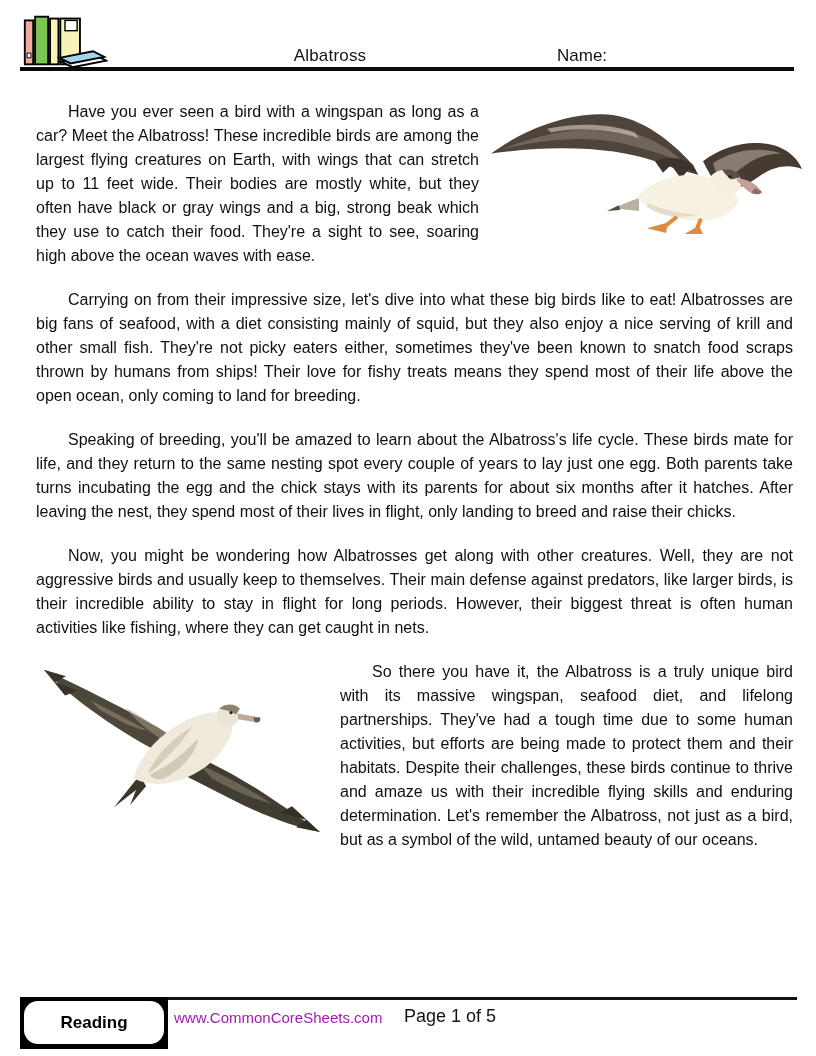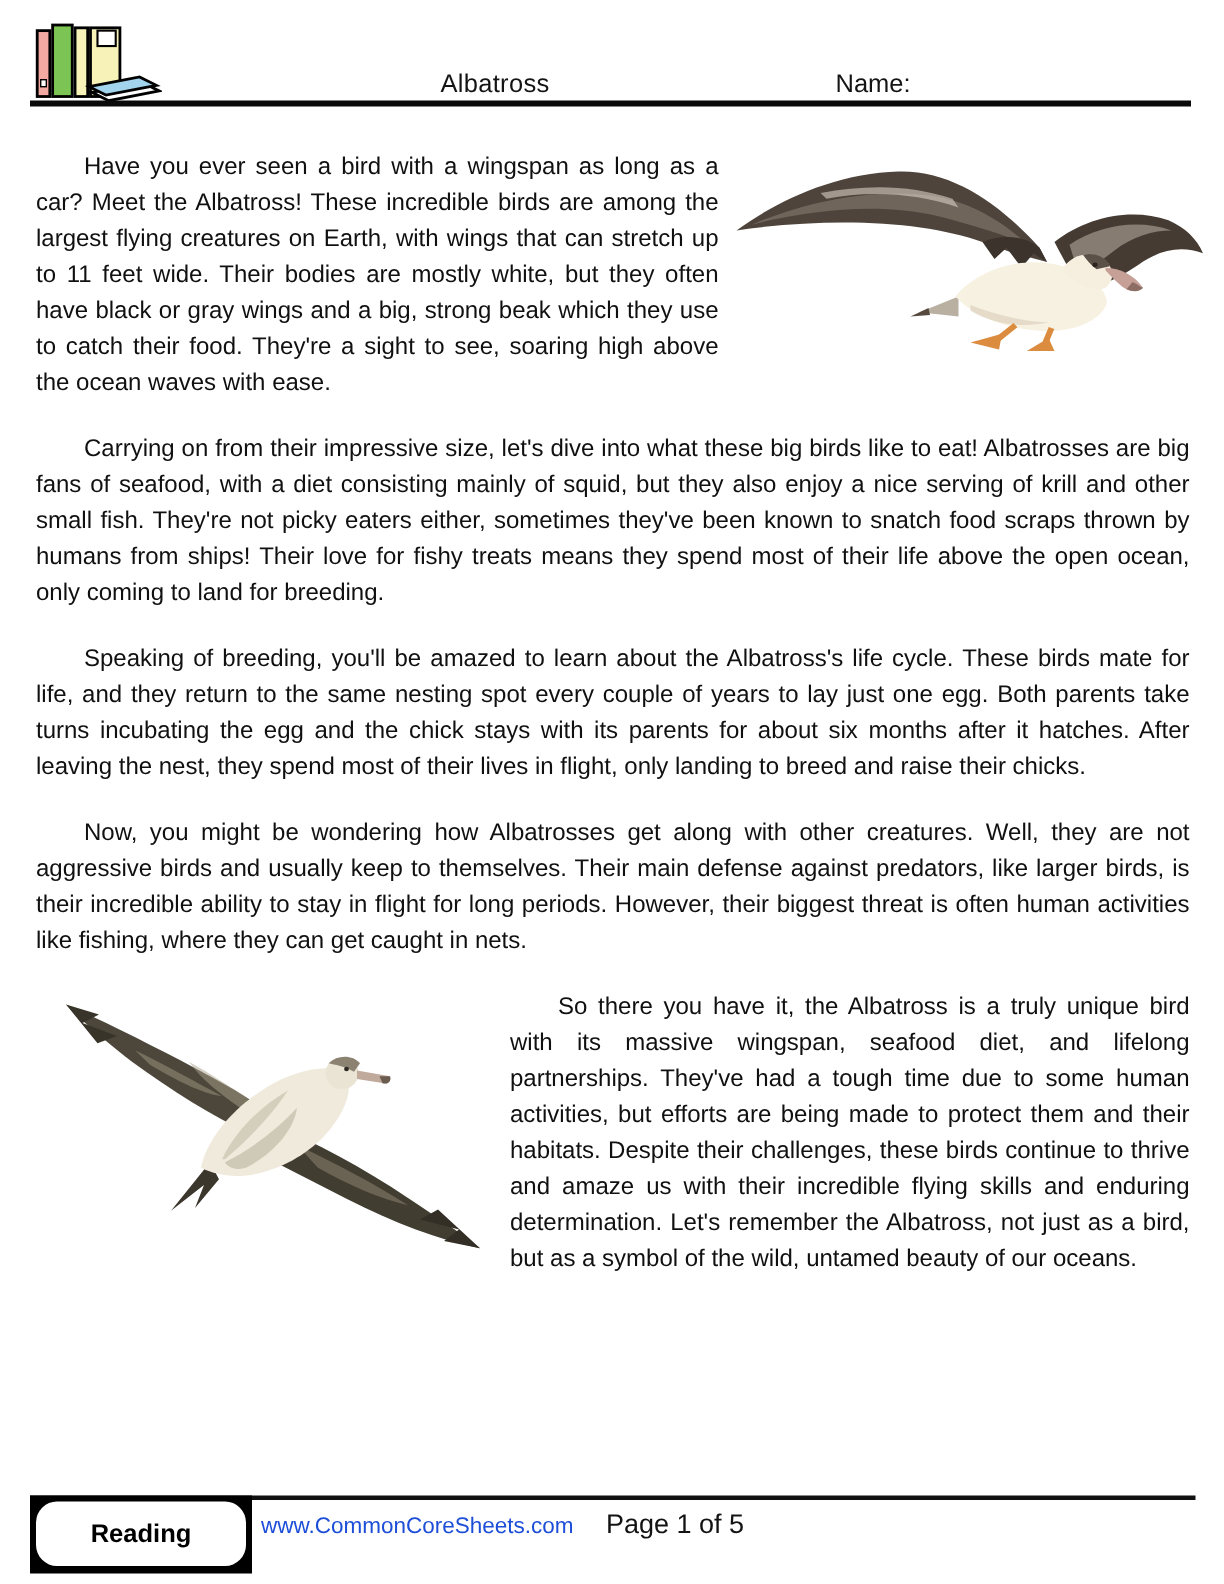--- a/index.html
+++ b/index.html
@@ -14,35 +14,35 @@
   .doc-title {
     position:absolute; left:115px; top:46px; width:430px;
     text-align:center; font-size:17px; color:#141414; letter-spacing:.2px;
   }
   .name-label { position:absolute; left:557px; top:46px; font-size:17px; color:#141414; }
   .header-rule { position:absolute; left:20px; top:67px; width:774px; height:4px; background:#0a0a0a; }
   
   .content { position:absolute; left:24px; top:100px; width:769px; }
   .body-text {
     font-size:16px; line-height:24px; text-align:justify; text-indent:32px;
-    margin:0 0 20px 0; color:#101010;
+    margin:0 0 20px 12px; color:#101010;
   }
   .float-right-img { float:right; width:320px; height:134px; margin:0 -14px 6px 8px; }
   .float-left-img  { float:left;  width:300px; height:172px; margin:2px 10px 6px 6px; }
   .float-right-img svg, .float-left-img svg { display:block; width:100%; height:100%; }
   
   .footer-rule { position:absolute; left:20px; top:997px; width:777px; height:3px; background:#111; }
   .badge { position:absolute; left:20px; top:997px; width:148px; height:52px; background:#000; }
   .badge-pill {
     position:absolute; left:4px; top:4px; right:4px; bottom:5px;
     background:#fff; border-radius:14px;
     display:flex; align-items:center; justify-content:center;
     font-weight:bold; font-size:17px; color:#000;
   }
-  .site-url  { position:absolute; left:174px; top:1009px; font-size:15px; color:#1d4ed8; }
+  .site-url  { position:absolute; left:174px; top:1009px; font-size:15px; color:#a21caf; }
   .page-info { position:absolute; left:404px; top:1006px; font-size:18px; color:#131313; }
 </style>
 </head>
 <body>
 
 <div class="page">
 
   <div class="logo">
     <svg viewBox="0 0 92 62" preserveAspectRatio="xMinYMax meet">
       <rect x="3" y="9" width="9" height="47" fill="#f2a9a2" stroke="#000" stroke-width="2"></rect>

